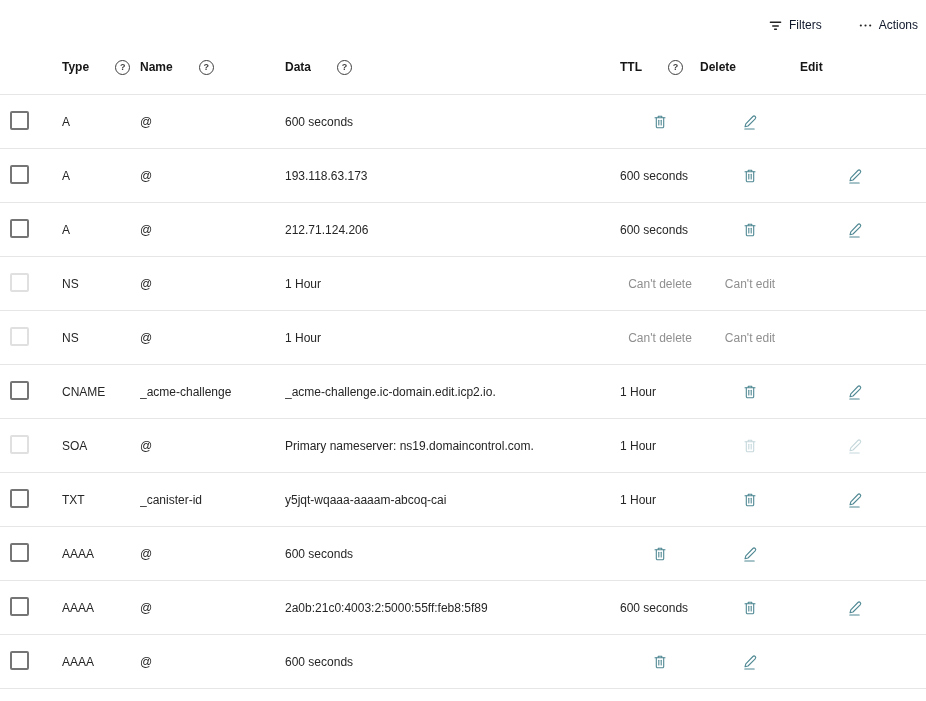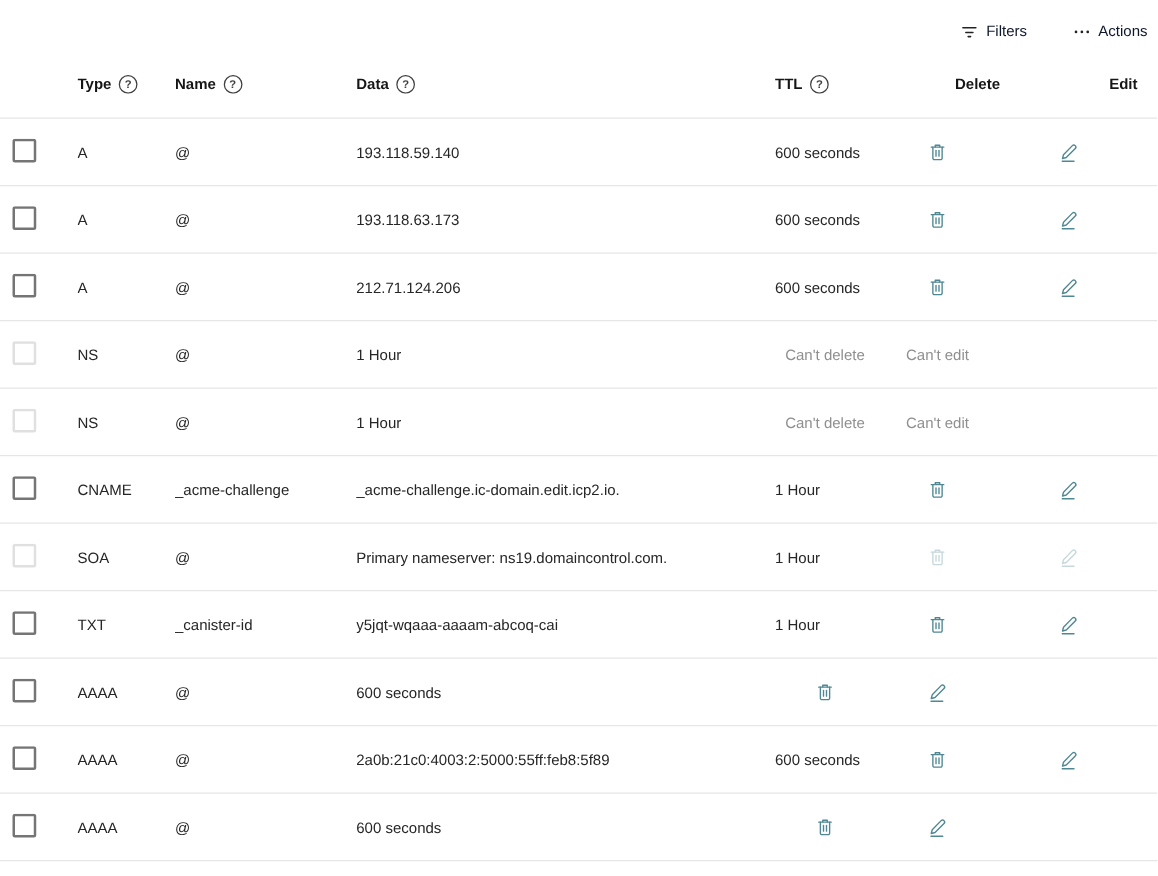--- a/index.html
+++ b/index.html
@@ -27,25 +27,25 @@
   }
   .tool-btn svg { display:block; }
   
   .grid-row {
     display:grid;
     grid-template-columns:62px 78px 145px 335px 80px 100px 110px;
     align-items:center;
     width:926px; box-sizing:border-box; padding-right:16px;
   }
   .header-row { height:55px; border-bottom:1px solid var(--sep); }
-  .header-row .cell { font-weight:bold; color:#161616; display:flex; align-items:center; }
+  .header-row .cell { font-weight:bold; color:#161616; display:flex; align-items:center;gap:20px; }
   .row { height:54px; border-bottom:1px solid var(--sep); }
   .cell { white-space:nowrap; overflow:hidden; text-overflow:ellipsis; }
   .c-delete, .c-edit { display:flex; justify-content:center; align-items:flex-start; overflow:visible; }
-  .header-row .c-delete, .header-row .c-edit { justify-content:flex-end; }
+  .header-row .c-delete, .header-row .c-edit { justify-content:flex-start; }
   
   .checkbox {
     display:inline-block; width:15px; height:15px; margin-left:10px;
     border:2px solid #757575; border-radius:2px; background:#fff; cursor:pointer;
   }
   .checkbox.disabled { border-color:#e0e0e0; cursor:default; }
   
   .help {
     display:inline-flex; align-items:center; justify-content:center;
     width:13px; height:13px; margin-left:6px; flex:0 0 auto;
@@ -110,21 +110,20 @@
     </div>
   </div>
 
   <div id="table-body">
   <div class="grid-row row">
     <div class="cell c-check">
       <span class="checkbox"></span>
     </div>
     <div class="cell c-type">A</div>
     <div class="cell c-name">@</div>
-    <div class="cell c-data">193.118.59.140</div>
     <div class="cell c-ttl">600 seconds</div>
     <div class="cell c-delete">
       <button class="icon-btn act-btn">
         <svg width="16" height="16" viewBox="0 0 16 16" fill="none" stroke="currentColor" stroke-width="1.1" stroke-linecap="round" stroke-linejoin="round">
           <path d="M6.2 3.5V2.2h3.6v1.3"></path>
           <path d="M3 3.7h10"></path>
           <path d="M4.3 3.7v8.8a1.2 1.2 0 0 0 1.2 1.2h5a1.2 1.2 0 0 0 1.2-1.2V3.7"></path>
           <path d="M6.8 6.3v4.6"></path>
               <path d="M9.2 6.3v4.6"></path>
         </svg>

